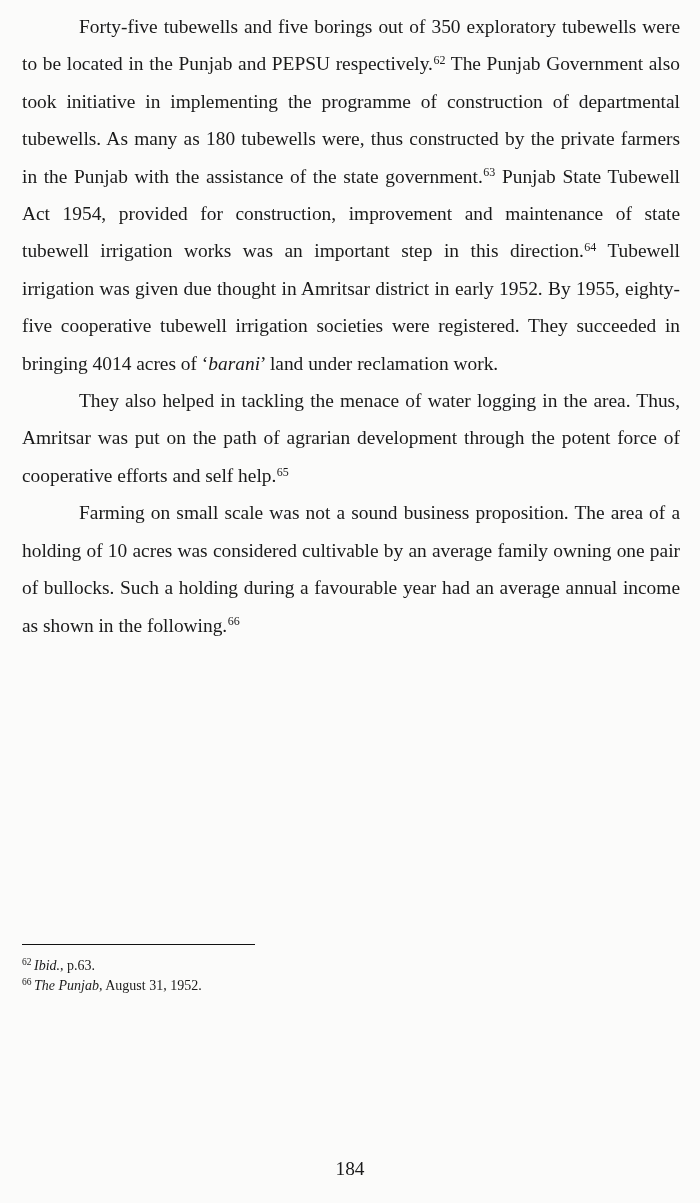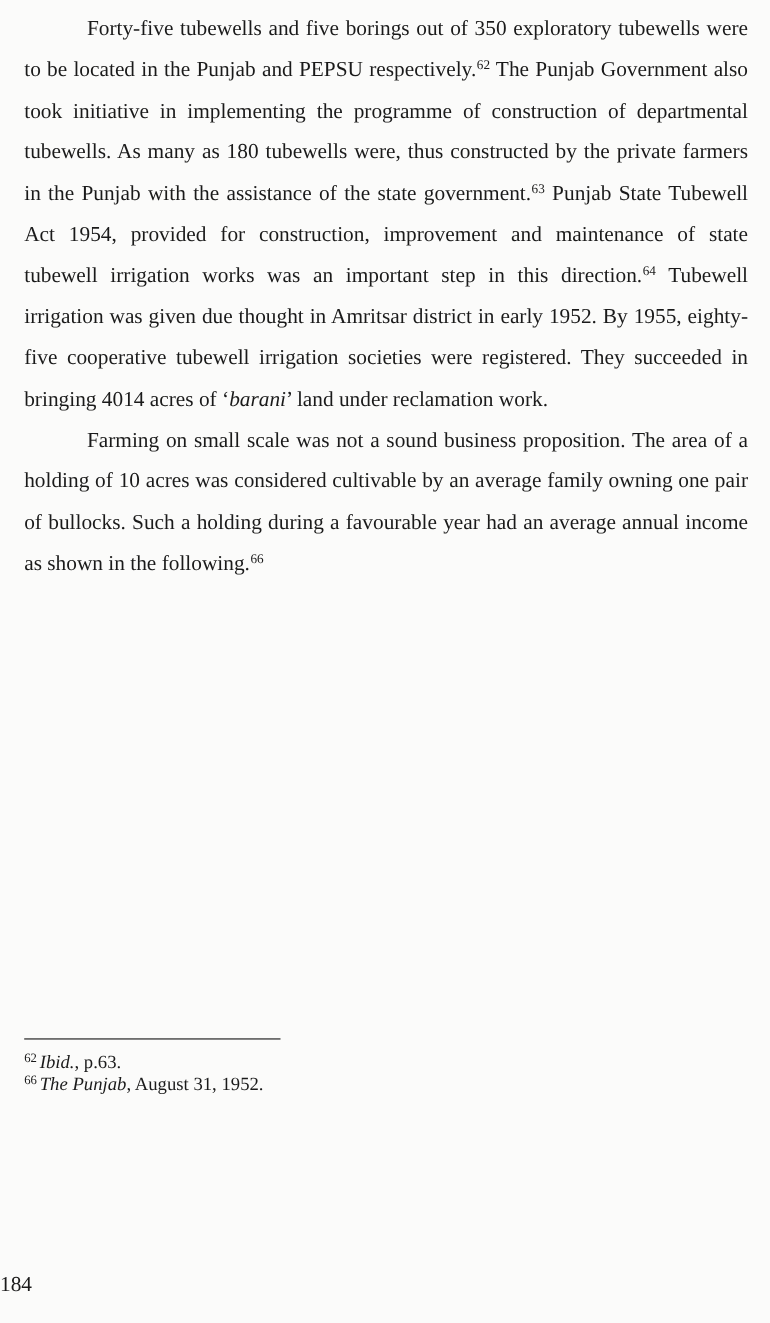--- a/index.html
+++ b/index.html
@@ -72,53 +72,54 @@
     padding: 0;
   }
 
   .fn-list {
     margin: 0;
     padding: 0;
     list-style: none;
   }
 
   li.fn-item {
-    font-size: 17px;
+    font-size: 14px;
     line-height: 20.3px;
     text-align: left;
     margin: 0;
     padding: 0;
     text-indent: 0;
   }
 
   li.fn-item sup.fnnum {
     font-size: 0.68em;
     line-height: 0;
     vertical-align: 0.52em;
     margin-right: 2.5px;
   }
 
   
   .page-number {
     position: absolute;
     left: 0;
     top: 1157px;
     width: 700px;
-    text-align: left;
+    text-align: center;
     font-size: 19.4px;
     line-height: 24px;
   }
 </style>
 </head>
 <body>
 
 <div class="page">
 
   <div class="body-block">
       <p class="para">Forty-five tubewells and five borings out of 350 exploratory tubewells were to be located in the Punjab and PEPSU respectively.<sup class="fnref">62</sup> The Punjab Government also took initiative in implementing the programme of construction of departmental tubewells. As many as 180 tubewells were, thus constructed by the private farmers in the Punjab with the assistance of the state government.<sup class="fnref">63</sup> Punjab State Tubewell Act 1954, provided for construction, improvement and maintenance of state tubewell irrigation works was an important step in this direction.<sup class="fnref">64</sup> Tubewell irrigation was given due thought in Amritsar district in early 1952. By 1955, eighty-five cooperative tubewell irrigation societies were registered. They succeeded in bringing 4014 acres of ‘<i>barani</i>’ land under reclamation work.</p>
+      <p class="para">They also helped in tackling the menace of water logging in the area. Thus, Amritsar was put on the path of agrarian development through the potent force of cooperative efforts and self help.<sup class="fnref">65</sup></p>
       <p class="para">Farming on small scale was not a sound business proposition. The area of a holding of 10 acres was considered cultivable by an average family owning one pair of bullocks. Such a holding during a favourable year had an average annual income as shown in the following.<sup class="fnref">66</sup></p>
     </div>
 
   <div class="footnotes">
     <hr class="fn-rule">
     <ul class="fn-list">
         <li class="fn-item"><sup class="fnnum">62</sup><i>Ibid.</i>, p.63.</li>
         <li class="fn-item"><sup class="fnnum">66</sup><i>The Punjab</i>, August 31, 1952.</li>
       </ul>
   </div>

